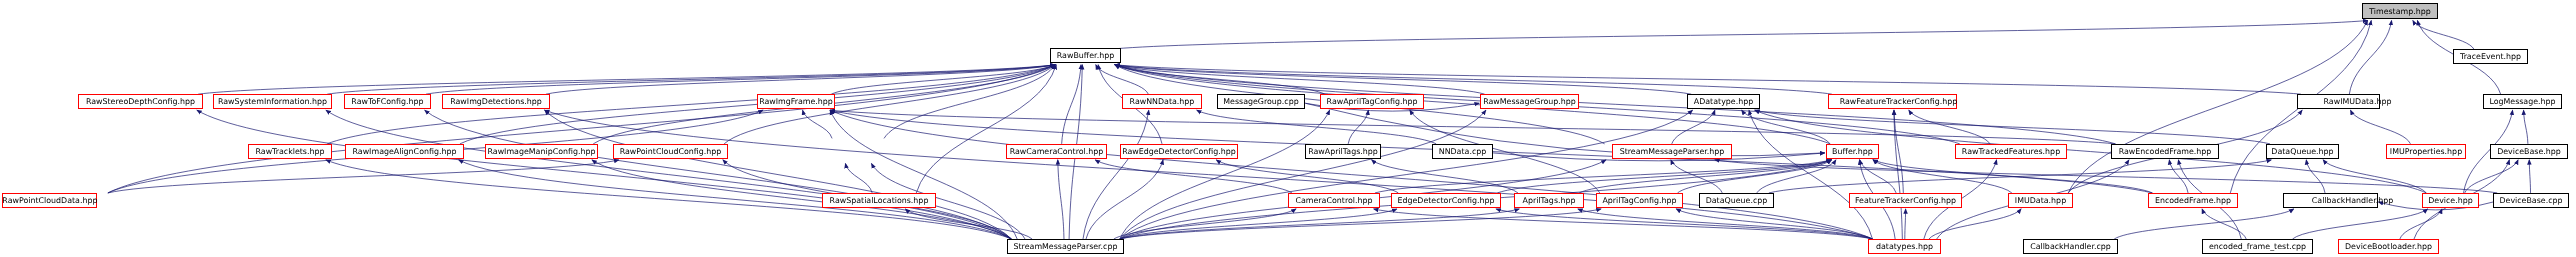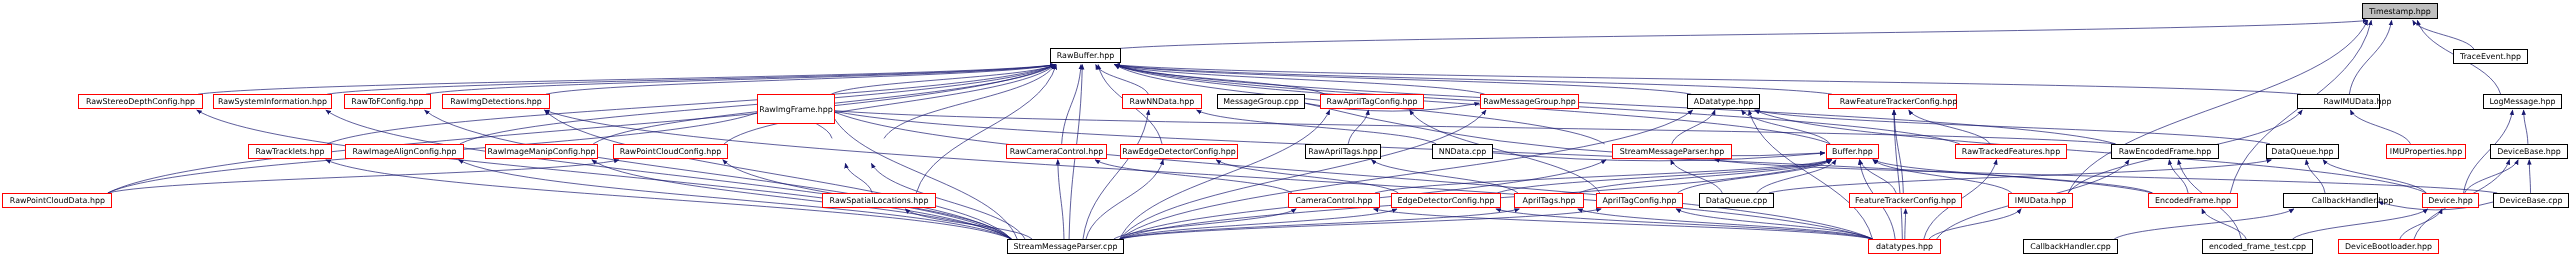--- a/index.html
+++ b/index.html
@@ -157,21 +157,21 @@
       <path d="M1848,394 C1943.28,371.725 2546.72,366.775 2642,344.5" fill="none" stroke="#191970" stroke-width="1.15" marker-end="url(#arrow)"></path>
       <path d="M3090,394 C3051.1584,371.725 2805.1616000000004,366.775 2766.32,344.5" fill="none" stroke="#191970" stroke-width="1.15" marker-end="url(#arrow)"></path>
     </svg>
     <div class="node main" style="left: 2362px; top: 3px; width: 76px; height: 16.4px;">Timestamp.hpp</div>
     <div class="node black" style="left: 1050px; top: 48px; width: 71px; height: 15px;">RawBuffer.hpp</div>
     <div class="node black" style="left: 2453px; top: 49px; width: 75px; height: 15px;">TraceEvent.hpp</div>
     <div class="node red" style="left: 78px; top: 94px; width: 125px; height: 15px;">RawStereoDepthConfig.hpp</div>
     <div class="node red" style="left: 213px; top: 94px; width: 119px; height: 15px;">RawSystemInformation.hpp</div>
     <div class="node red" style="left: 344px; top: 94px; width: 87px; height: 15px;">RawToFConfig.hpp</div>
     <div class="node red" style="left: 442px; top: 94px; width: 108px; height: 15px;">RawImgDetections.hpp</div>
-    <div class="node red" style="left: 757px; top: 94px; width: 78px; height: 30px;">RawImgFrame.hpp</div>
+    <div class="node red" style="left: 757px; top: 94px; width: 78px; height: 15px;">RawImgFrame.hpp</div>
     <div class="node red" style="left: 1122px; top: 94px; width: 80px; height: 15px;">RawNNData.hpp</div>
     <div class="node black" style="left: 1217px; top: 94px; width: 88px; height: 15px;">MessageGroup.cpp</div>
     <div class="node red" style="left: 1320px; top: 94px; width: 104px; height: 15px;">RawAprilTagConfig.hpp</div>
     <div class="node red" style="left: 1480px; top: 94px; width: 99px; height: 15px;">RawMessageGroup.hpp</div>
     <div class="node black" style="left: 1687px; top: 94px; width: 73px; height: 15px;">ADatatype.hpp</div>
     <div class="node red" style="left: 1828px; top: 94px; width: 129px; height: 15px; padding-left: 12px;">RawFeatureTrackerConfig.hpp</div>
     <div class="node black" style="left: 2297px; top: 94px; width: 83px; height: 15px; padding-left: 38px;">RawIMUData.hpp</div>
     <div class="node black" style="left: 2483px; top: 94px; width: 79px; height: 15px;">LogMessage.hpp</div>
     <div class="node red" style="left: 248px; top: 144px; width: 84px; height: 15px;">RawTracklets.hpp</div>
     <div class="node red" style="left: 345px; top: 144px; width: 119px; height: 15px;">RawImageAlignConfig.hpp</div>
@@ -181,21 +181,21 @@
     <div class="node red" style="left: 1120px; top: 144px; width: 118px; height: 15px;">RawEdgeDetectorConfig.hpp</div>
     <div class="node black" style="left: 1305px; top: 144px; width: 76px; height: 15px;">RawAprilTags.hpp</div>
     <div class="node black" style="left: 1432px; top: 144px; width: 61px; height: 15px;">NNData.cpp</div>
     <div class="node red" style="left: 1600px; top: 144px; width: 120px; height: 15px; margin-left: 12px;">StreamMessageParser.hpp</div>
     <div class="node red" style="left: 1826px; top: 144px; width: 53px; height: 15px;">Buffer.hpp</div>
     <div class="node red" style="left: 1955px; top: 144px; width: 112px; height: 15px;">RawTrackedFeatures.hpp</div>
     <div class="node black" style="left: 2111px; top: 144px; width: 108px; height: 15px;">RawEncodedFrame.hpp</div>
     <div class="node black" style="left: 2266px; top: 144px; width: 73px; height: 15px;">DataQueue.hpp</div>
     <div class="node red" style="left: 2386px; top: 144px; width: 80px; height: 15px;">IMUProperties.hpp</div>
     <div class="node black" style="left: 2490px; top: 144px; width: 78px; height: 15px;">DeviceBase.hpp</div>
-    <div class="node red" style="left: 2.4px; top: 193px; width: 110px; height: 15px;">RawPointCloudData.hpp</div>
+    <div class="node red" style="left: 2.4px; top: 193px; width: 95px; height: 15px;">RawPointCloudData.hpp</div>
     <div class="node red" style="left: 822px; top: 193px; width: 114px; height: 15px;">RawSpatialLocations.hpp</div>
     <div class="node red" style="left: 1288px; top: 193px; width: 92px; height: 15px;">CameraControl.hpp</div>
     <div class="node red" style="left: 1391px; top: 193px; width: 110px; height: 15px;">EdgeDetectorConfig.hpp</div>
     <div class="node red" style="left: 1514px; top: 193px; width: 70px; height: 15px;">AprilTags.hpp</div>
     <div class="node red" style="left: 1596px; top: 193px; width: 87px; height: 15px;">AprilTagConfig.hpp</div>
     <div class="node black" style="left: 1699px; top: 193px; width: 75px; height: 15px;">DataQueue.cpp</div>
     <div class="node red" style="left: 1849px; top: 193px; width: 113px; height: 15px;">FeatureTrackerConfig.hpp</div>
     <div class="node red" style="left: 2008px; top: 193px; width: 65px; height: 15px;">IMUData.hpp</div>
     <div class="node red" style="left: 2148px; top: 193px; width: 90px; height: 15px;">EncodedFrame.hpp</div>
     <div class="node black" style="left: 2283px; top: 193px; width: 95px; height: 15px; padding-left: 44px;">CallbackHandler.hpp</div>

